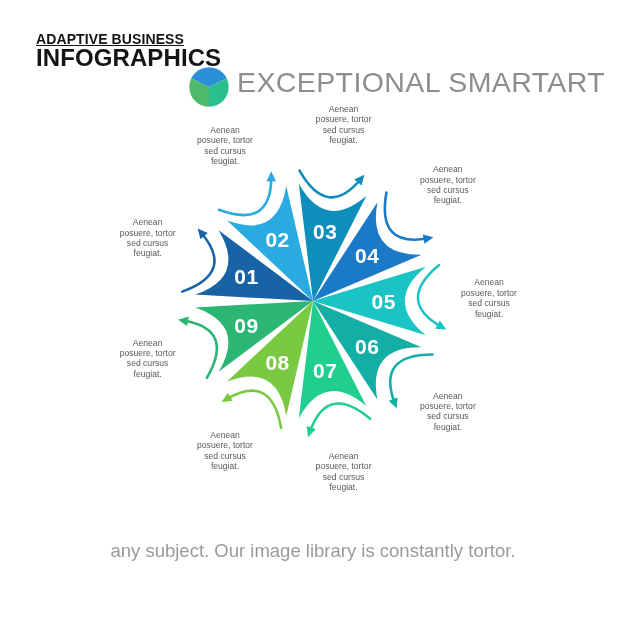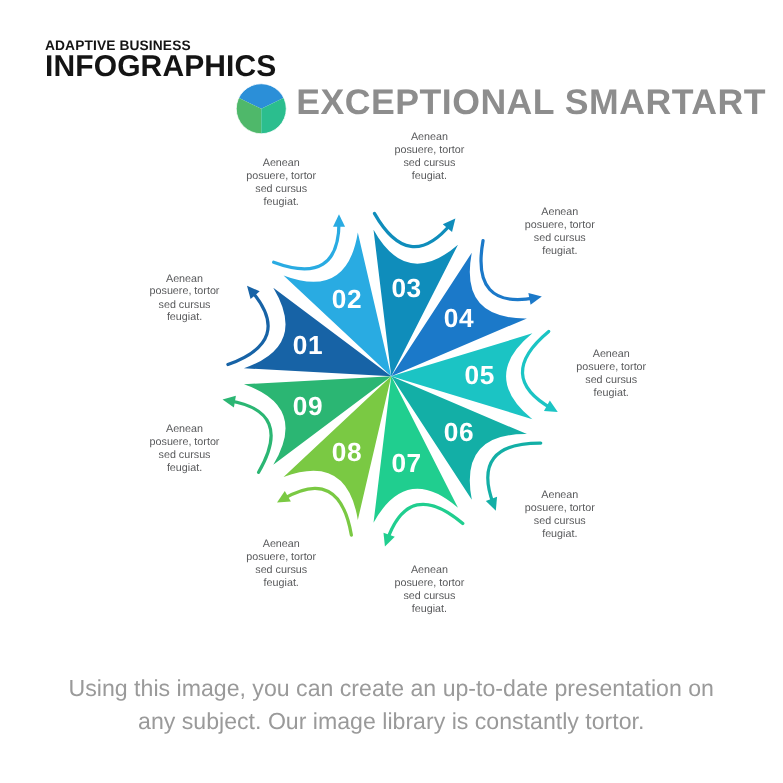--- a/index.html
+++ b/index.html
@@ -16,30 +16,30 @@
   .header{
     position:absolute;left:0;top:30px;width:626px;height:60px;
   }
   .brand{
     position:absolute;left:36px;top:2px;
     line-height:1.04;
     color:#141414;
     font-weight:bold;
     letter-spacing:0.2px;
   }
-  .brand .l1{font-size:11px;display:block;letter-spacing:0.1px;}
+  .brand .l1{font-size:14px;display:block;letter-spacing:0.1px;text-decoration:underline;}
   .brand .l2{font-size:24px;display:block;letter-spacing:0.1px;margin-top:-1px;}
   .logo{
     position:absolute;left:188px;top:36px;width:42px;height:42px;
   }
   .title{
     position:absolute;left:237px;top:36px;
     font-size:28.5px;color:#8d8d8d;
     letter-spacing:0.4px;
-    font-weight:700;
+    font-weight:400;
     white-space:nowrap;
   }
 
   
   .wheel{position:absolute;left:0;top:96px;width:626px;height:420px;}
 
   .seg-num{
     font-family:"Liberation Sans", sans-serif;
     font-weight:bold;
     font-size:21px;
@@ -144,17 +144,16 @@
         <text x="447.8238219889401" y="76.26938069516902" class="cap"><tspan x="447.8238219889401" dy="0">Aenean</tspan><tspan x="447.8238219889401" dy="10.4">posuere, tortor</tspan><tspan x="447.8238219889401" dy="10.4">sed cursus</tspan><tspan x="447.8238219889401" dy="10.4">feugiat.</tspan></text>
         <text x="489" y="189.4" class="cap"><tspan x="489" dy="0">Aenean</tspan><tspan x="489" dy="10.4">posuere, tortor</tspan><tspan x="489" dy="10.4">sed cursus</tspan><tspan x="489" dy="10.4">feugiat.</tspan></text>
         <text x="447.82382198894015" y="302.5306193048309" class="cap"><tspan x="447.82382198894015" dy="0">Aenean</tspan><tspan x="447.82382198894015" dy="10.4">posuere, tortor</tspan><tspan x="447.82382198894015" dy="10.4">sed cursus</tspan><tspan x="447.82382198894015" dy="10.4">feugiat.</tspan></text>
         <text x="343.56207926937975" y="362.7261645301486" class="cap"><tspan x="343.56207926937975" dy="0">Aenean</tspan><tspan x="343.56207926937975" dy="10.4">posuere, tortor</tspan><tspan x="343.56207926937975" dy="10.4">sed cursus</tspan><tspan x="343.56207926937975" dy="10.4">feugiat.</tspan></text>
         <text x="225.00000000000006" y="341.8204710660612" class="cap"><tspan x="225.00000000000006" dy="0">Aenean</tspan><tspan x="225.00000000000006" dy="10.4">posuere, tortor</tspan><tspan x="225.00000000000006" dy="10.4">sed cursus</tspan><tspan x="225.00000000000006" dy="10.4">feugiat.</tspan></text>
         <text x="147.61409874168012" y="249.59554522531775" class="cap"><tspan x="147.61409874168012" dy="0">Aenean</tspan><tspan x="147.61409874168012" dy="10.4">posuere, tortor</tspan><tspan x="147.61409874168012" dy="10.4">sed cursus</tspan><tspan x="147.61409874168012" dy="10.4">feugiat.</tspan></text>
       </g>
   </svg>
 
   <div class="caption">
-    <div>Using this image, you can create an up-to-date presentation on</div>
     <div>any subject. Our image library is constantly tortor.</div>
   </div>
 
 </div>
 
 </body></html>

